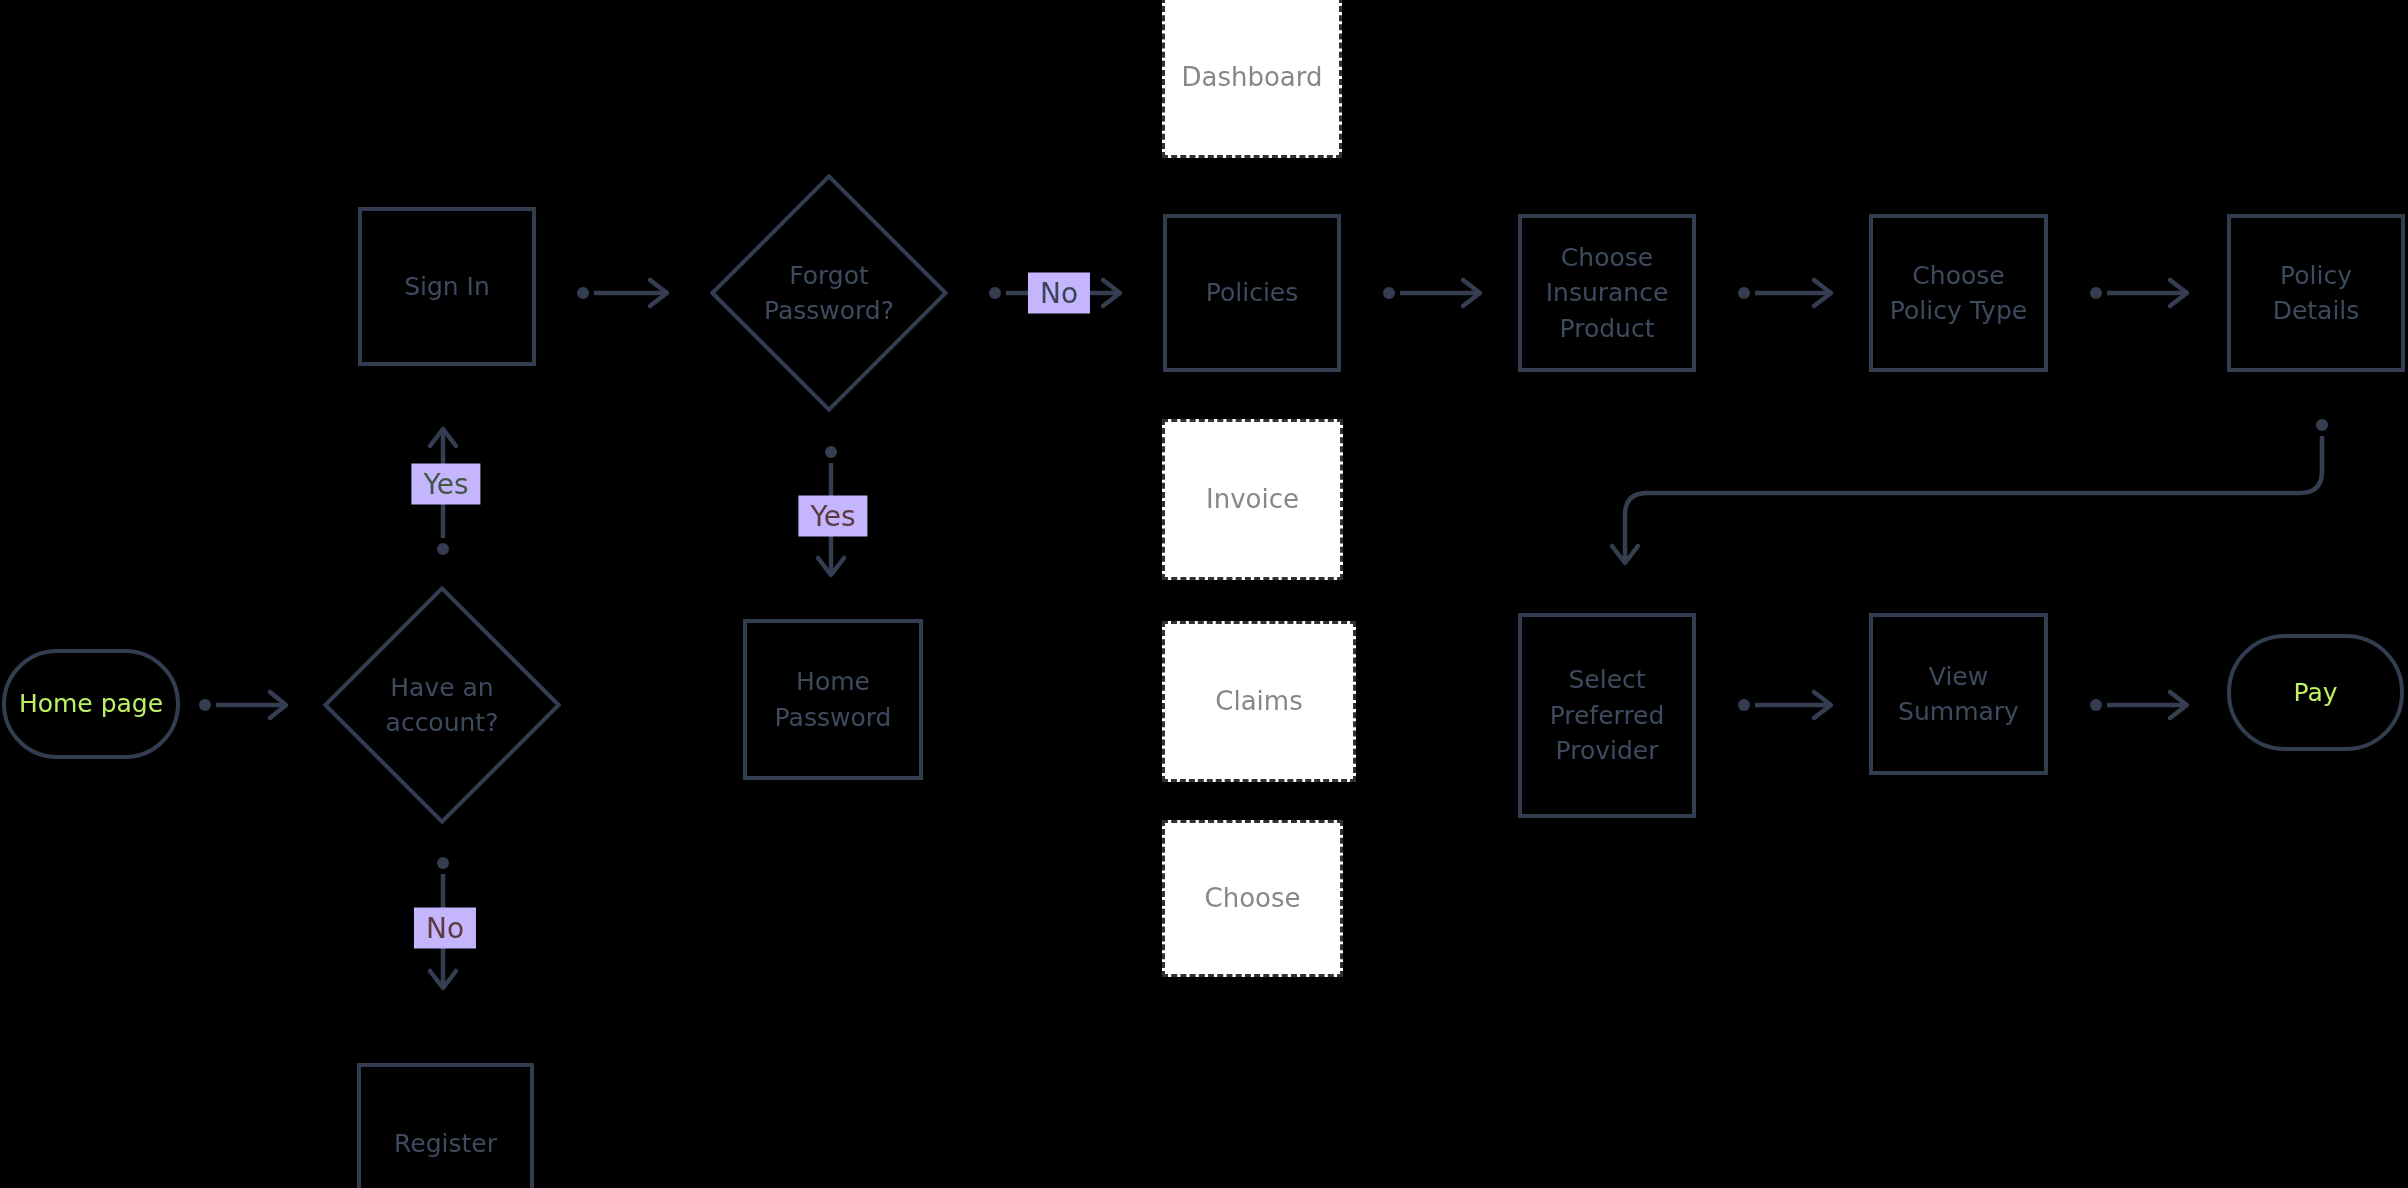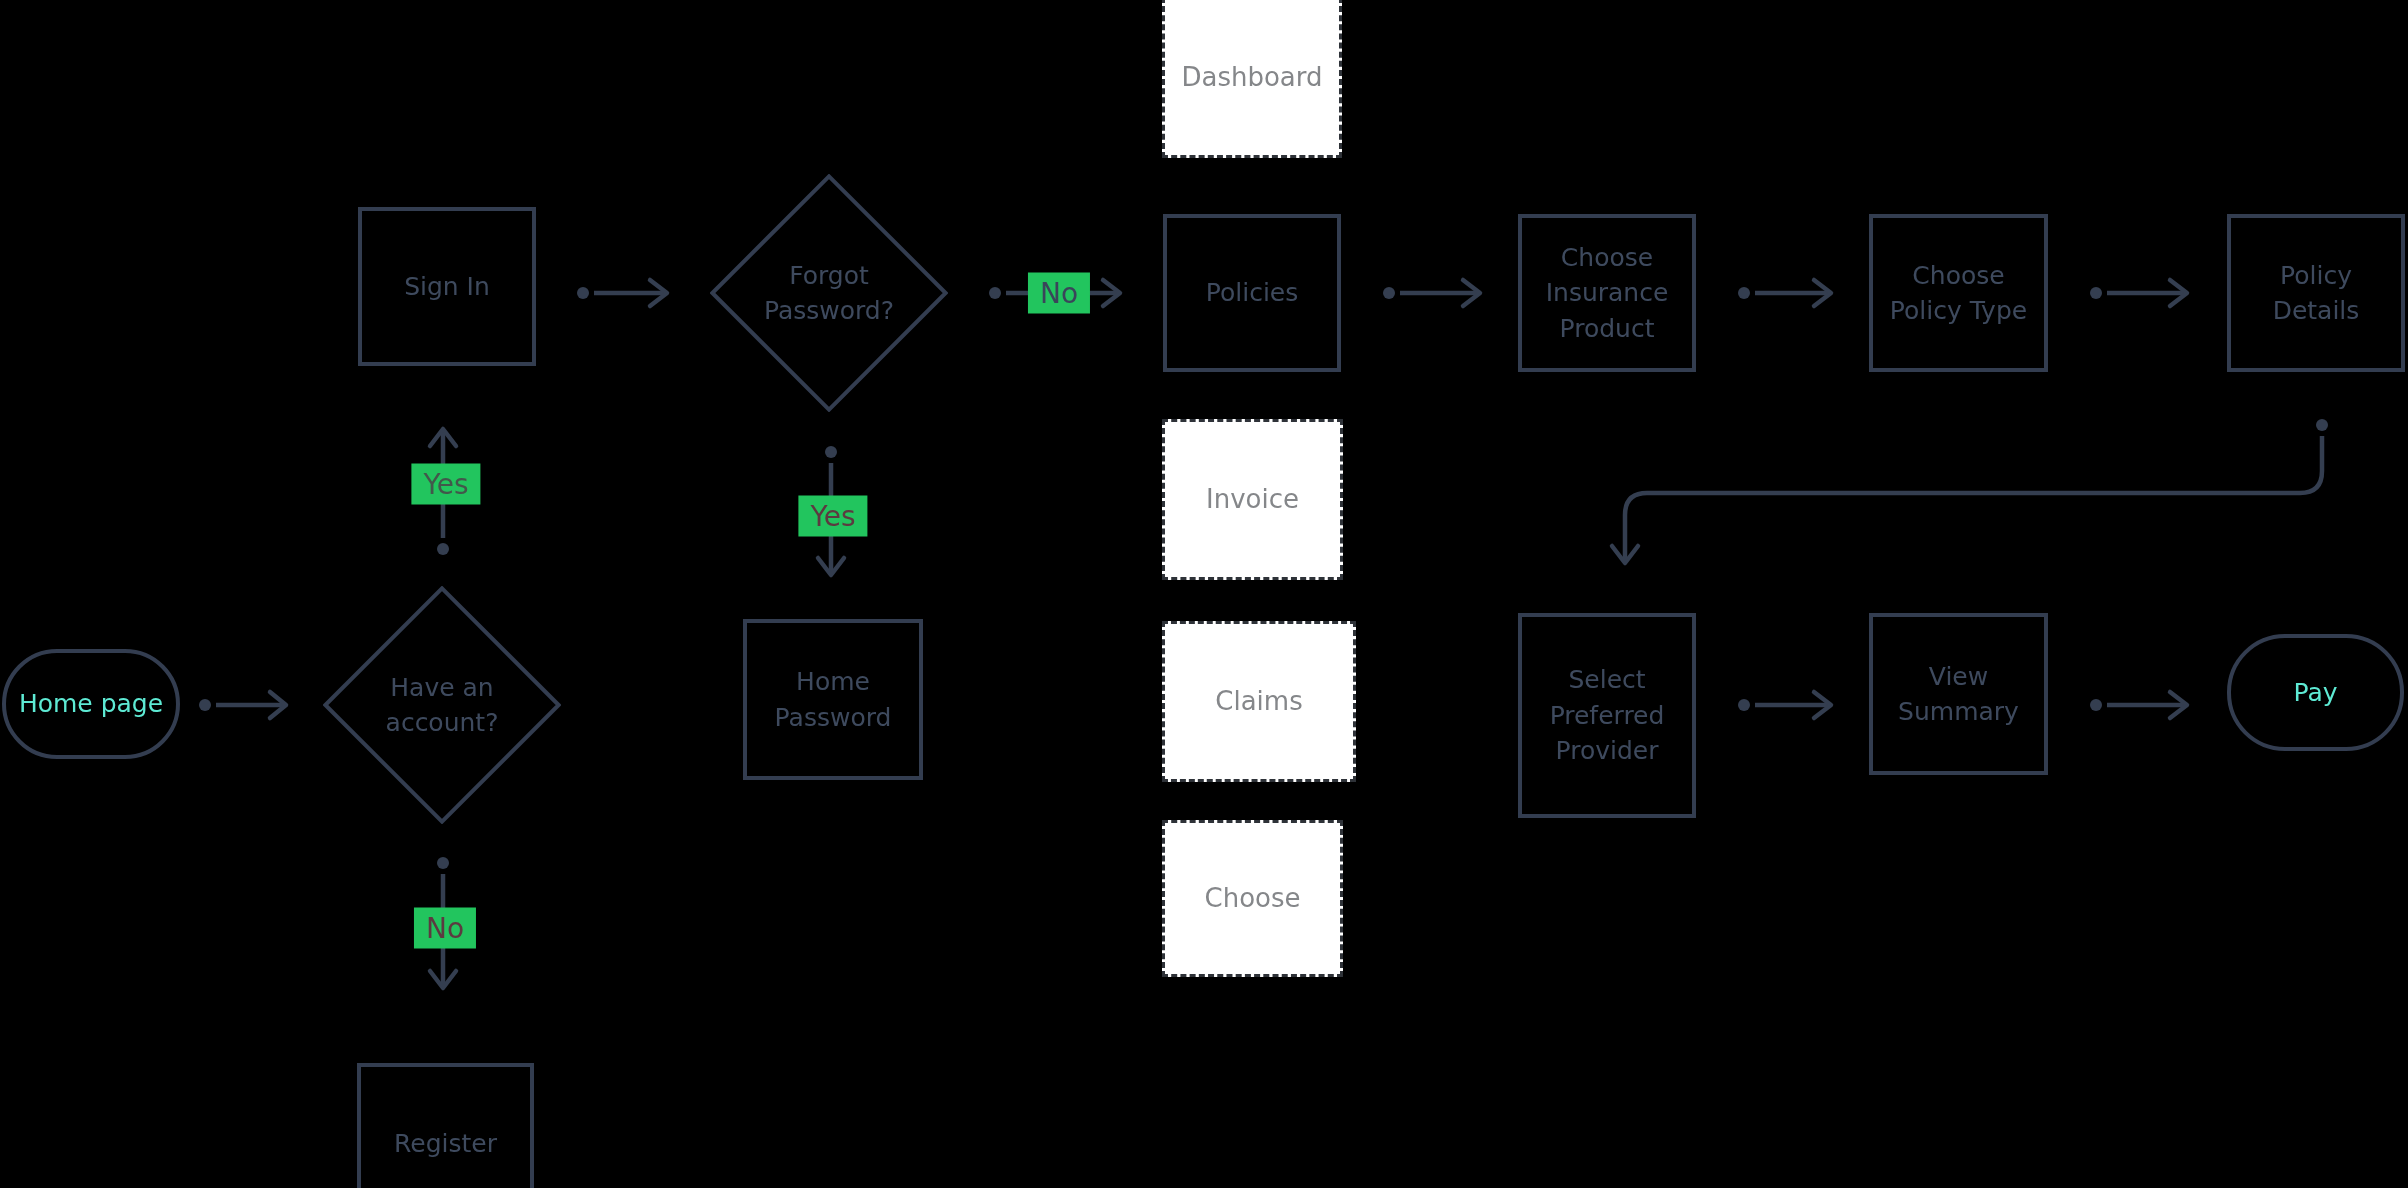--- a/index.html
+++ b/index.html
@@ -12,28 +12,28 @@
   .edges .shaft{fill:none;stroke-width:4.5px;}
   .edges .head{fill:none;stroke-width:4.5px;stroke-linecap:round;stroke-linejoin:round;}
   .edges .dot{fill:#343E50;stroke:none;}
   .node{
     position:absolute;display:flex;align-items:center;justify-content:center;
     text-align:center;box-sizing:border-box;z-index:2;
     color:#3E4A5E;font-size:25px;line-height:1.42;
   }
   .rect{border:4px solid #333D50;background:#000;}
   .dashed{border:3px dashed #2E3238;background:#fff;color:#85878A;font-size:26px;z-index:3;}
-  .pill{border:4px solid #333D50;background:#000;color:#5eead4;}
+  .pill{border:4px solid #333D50;background:#000;color:#bef264;}
   .diamond{background:transparent;}
   .diamond svg{position:absolute;left:0;top:0;width:100%;height:100%;}
   .diamond .n-label{position:relative;width:160px;z-index:2;}
   .n-label{pointer-events:none;}
   .edge-label{
     position:absolute;transform:translate(-50%,-50%);z-index:4;
-    background:#22c55e;padding:4px 12px;font-size:28px;
+    background:#c4b5fd;padding:4px 12px;font-size:28px;
   }
   .lbl-green{color:#42584B;}
   .lbl-maroon{color:#5C3A40;}
   .lbl-slate{color:#3A455A;}
 </style>
 </head>
 <body>
 
 <svg class="edges" width="2408" height="1188" viewBox="0 0 2408 1188">
   <g>

